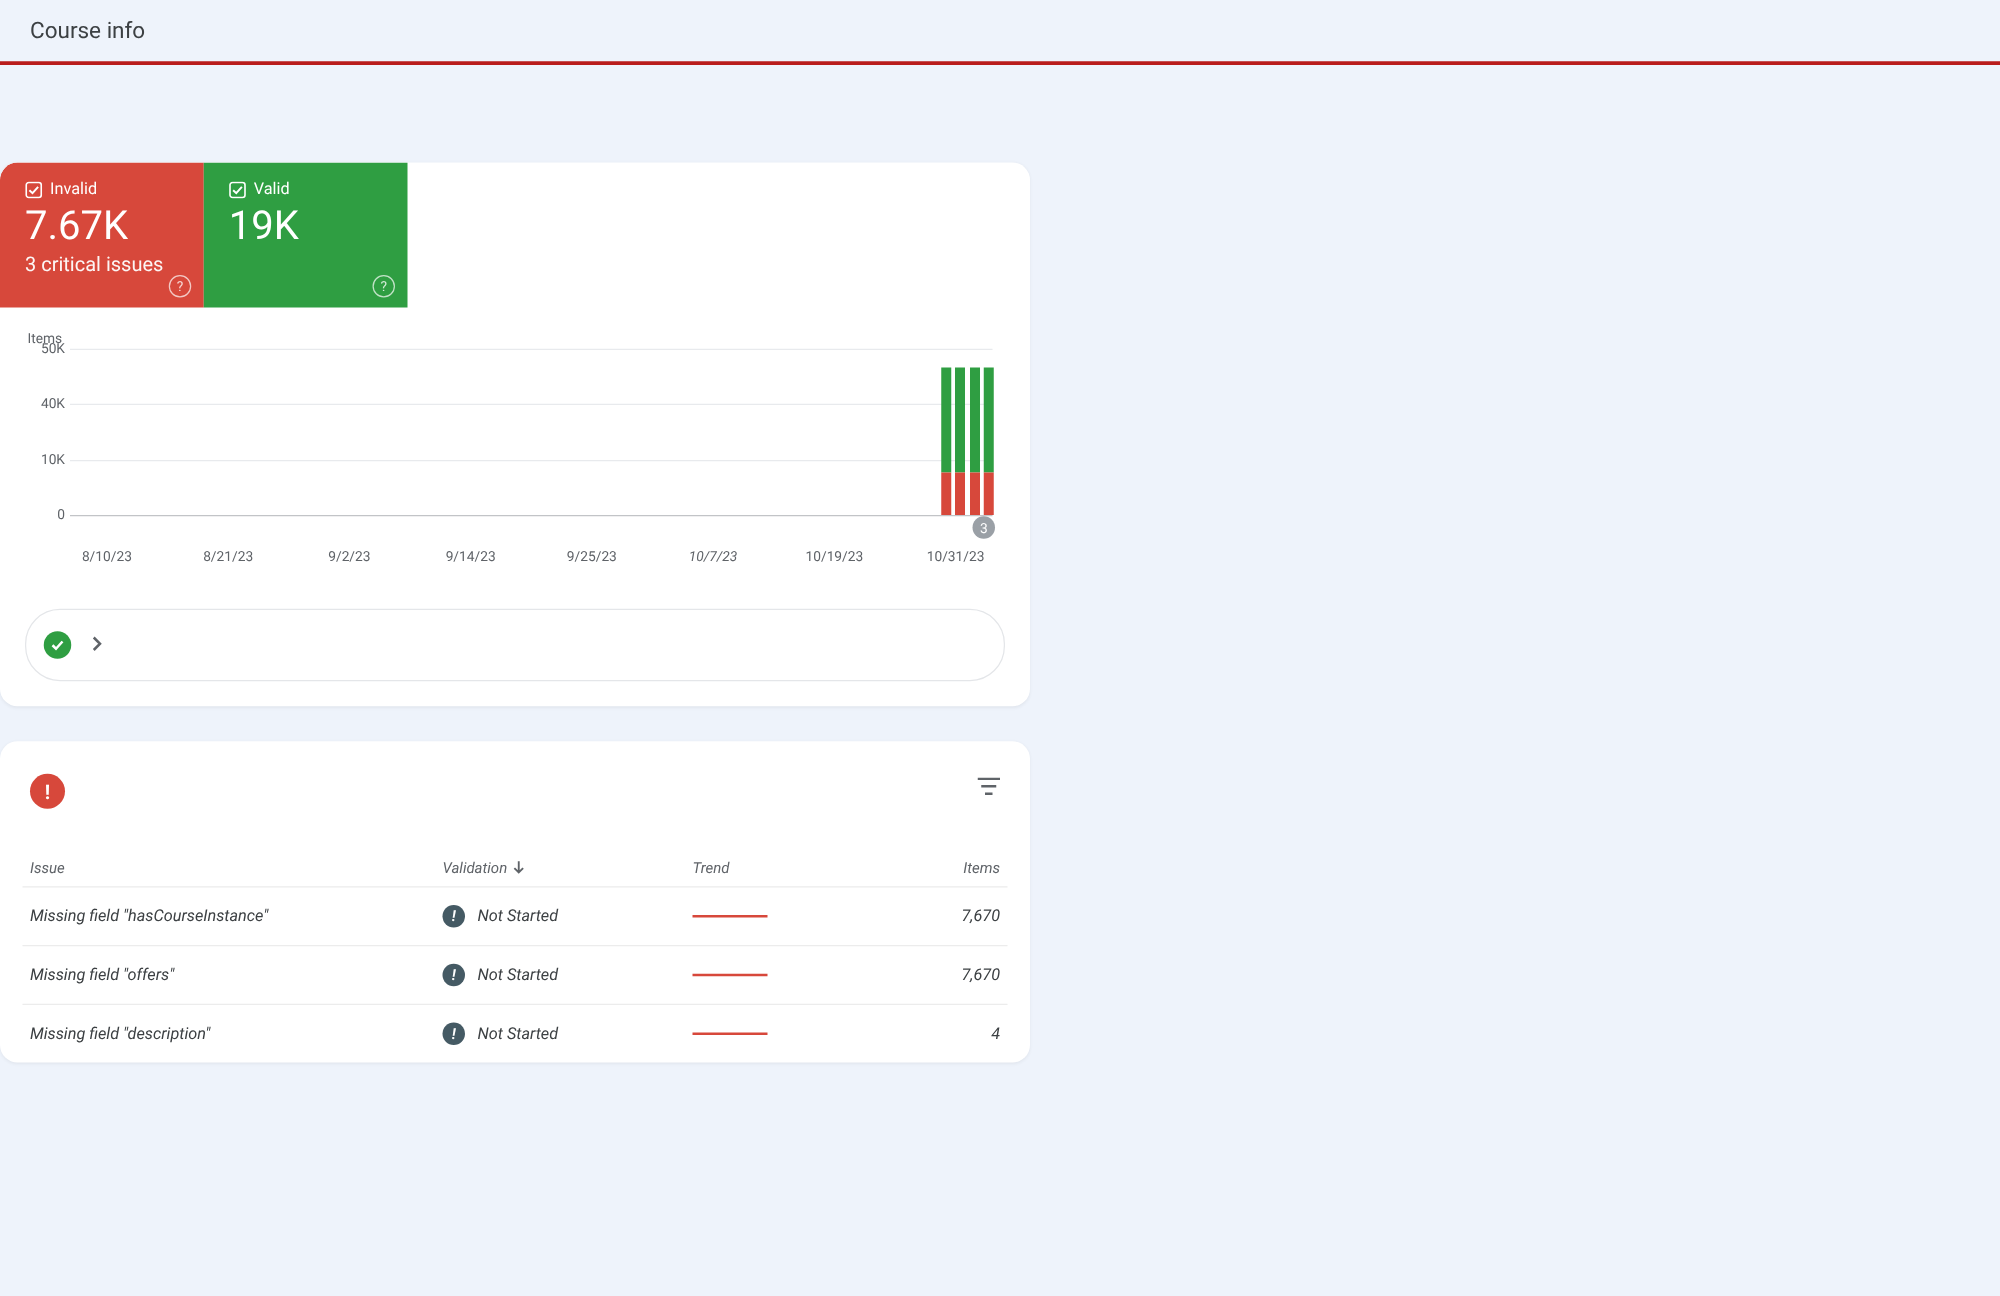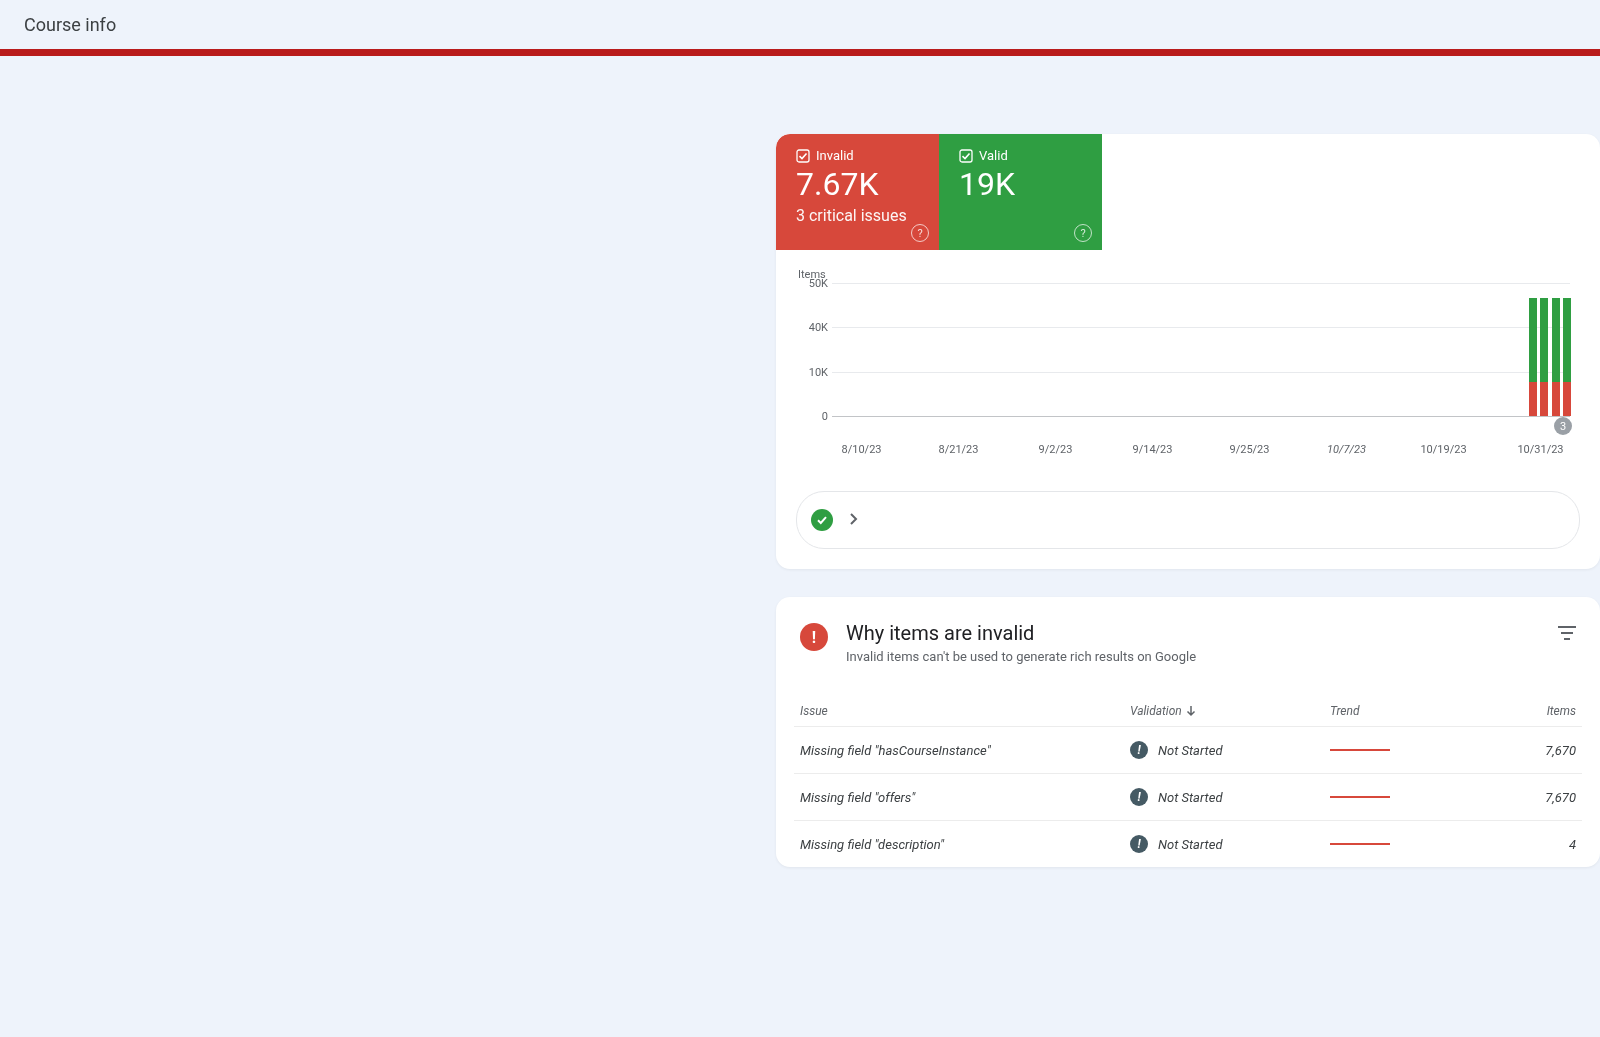--- a/index.html
+++ b/index.html
@@ -6,31 +6,31 @@
   body {
     font-family: Roboto, Arial, sans-serif;
     background: #eef3fb;
     color: #202124;
     width: 1600px;
     height: 1037px;
     overflow: hidden;
   }
   .header {
     padding: 14px 24px 14px 24px;
-    border-bottom: 7px solid #b91c1c;
+    border-bottom: 3px solid #b91c1c;
     background: #eef3fb;
   }
   .header-title {
     font-size: 18px;
     color: #3c4043;
     font-weight: 400;
   }
   .content {
     display: flex;
-    justify-content: flex-end;
+    justify-content: flex-start;
     padding: 78px 0 0 0;
   }
   .card-col {
     width: 824px;
     display: flex;
     flex-direction: column;
     gap: 28px;
   }
   .card {
     background: #fff;
@@ -277,24 +277,20 @@
                 <path d="M2 2 L7 7 L2 12" fill="none" stroke="#5f6368" stroke-width="2"></path>
               </svg>
           </span>
         </div>
       </div>
     </div>
 
     <div class="card">
       <div class="issues-head">
         <div class="bang">!</div>
-        <div>
-          <h2>Why items are invalid</h2>
-          <p>Invalid items can't be used to generate rich results on Google</p>
-        </div>
         <div class="filter">
           <svg width="18" height="14" viewBox="0 0 18 14">
               <rect x="0" y="0" width="18" height="2" fill="#5f6368"></rect>
               <rect x="3" y="6" width="12" height="2" fill="#5f6368"></rect>
               <rect x="6" y="12" width="6" height="2" fill="#5f6368"></rect>
             </svg>
         </div>
       </div>
 
       <div class="issues-table">

